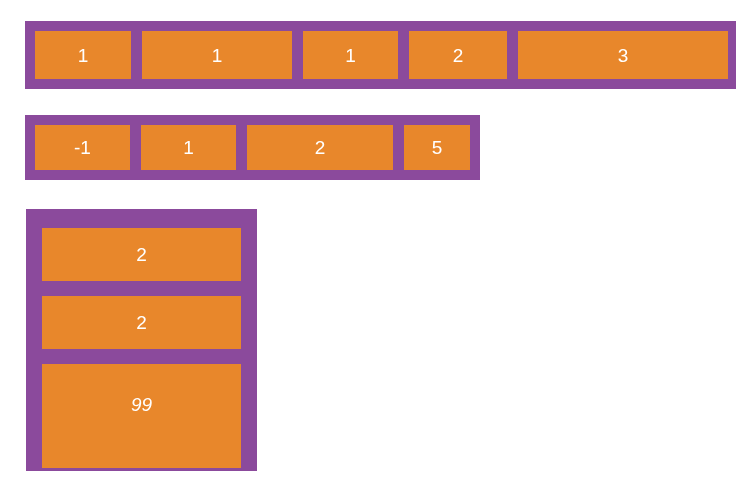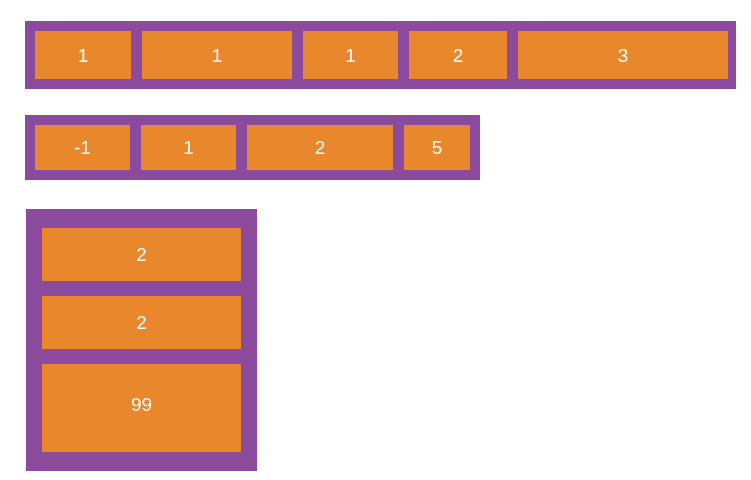--- a/index.html
+++ b/index.html
@@ -86,21 +86,21 @@
     left: 26px;
     top: 209px;
     width: 231px;
     height: 262px;
     padding: 19px 16px;
     gap: 15px;
   }
   #array-col-3 .cell { width: 199px; }
   #array-col-3 .cell:nth-child(1) { height: 53px; }
   #array-col-3 .cell:nth-child(2) { height: 53px; }
-  #array-col-3 .cell:nth-child(3) { height: 88px; align-items: flex-start; padding-top: 31px; }
+  #array-col-3 .cell:nth-child(3) { height: 104px; align-items: flex-start; padding-top: 31px; font-style: italic; }
 </style>
 </head>
 <body>
 
 <div class="container row" id="array-row-1">
   <div class="cell">1</div>
   <div class="cell">1</div>
   <div class="cell">1</div>
   <div class="cell">2</div>
   <div class="cell">3</div>

